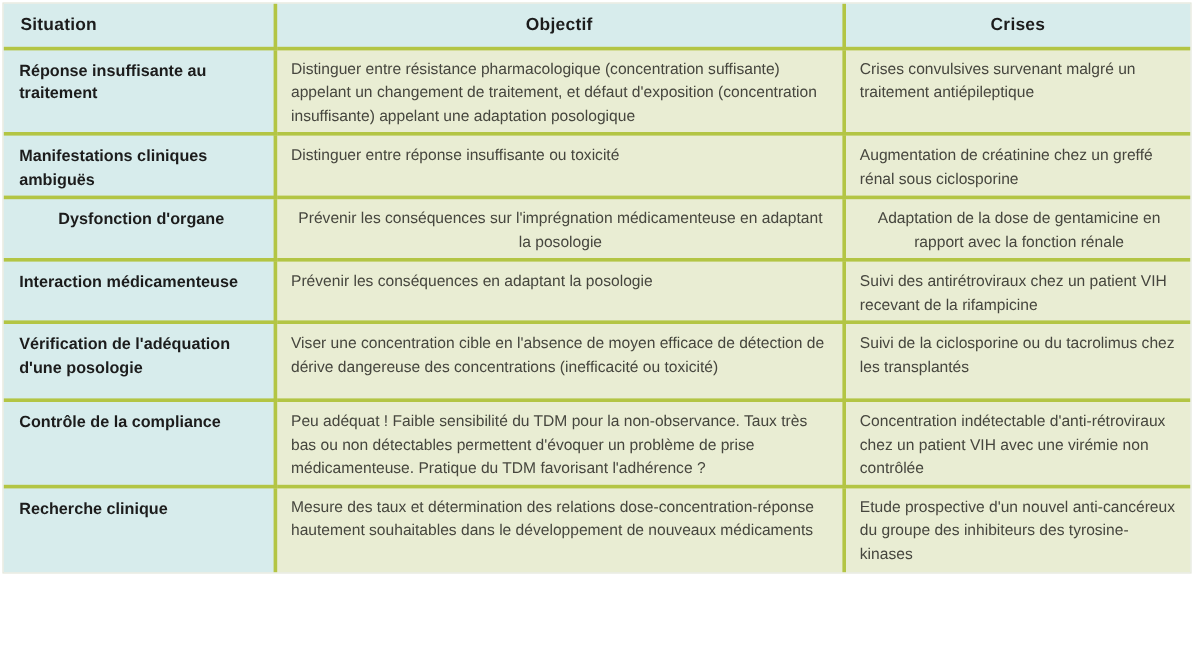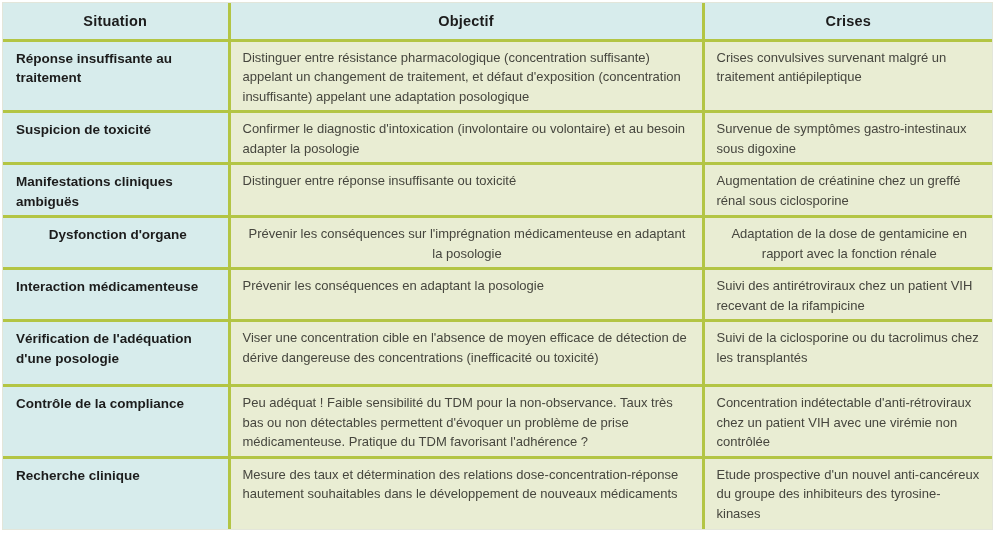--- a/index.html
+++ b/index.html
@@ -37,21 +37,22 @@
   th {
     background: var(--header-bg, #d7ecec);
     color: var(--header-text, #1c1c1c);
     font-size: 14.5px;
     font-weight: bold;
     vertical-align: middle;
     letter-spacing: 0.2px;
     padding: 0;
   }
   th.col-situation {
-    text-align: center;
+    text-align: left;
+    padding-left: 14px;
   }
   td {
     background: var(--objectif-bg, #e9edd3);
     color: var(--body-text, #46463e);
     font-size: 13px;
     line-height: 1.5;
     padding: 6px 10px 4px 12px;
   }
   td.col-situation {
     background: var(--situation-bg, #d7ecec);
@@ -87,25 +88,20 @@
         <th>Objectif</th>
         <th>Crises</th>
       </tr>
     </thead>
     <tbody id="rows">
         <tr class="r0">
           <td class="col-situation">Réponse insuffisante au traitement</td>
           <td>Distinguer entre résistance pharmacologique (concentration suffisante) appelant un changement de traitement, et défaut d'exposition (concentration insuffisante) appelant une adaptation posologique</td>
           <td>Crises convulsives survenant malgré un traitement antiépileptique</td>
         </tr>
-        <tr class="r1">
-          <td class="col-situation">Suspicion de toxicité</td>
-          <td>Confirmer le diagnostic d'intoxication (involontaire ou volontaire) et au besoin adapter la posologie</td>
-          <td>Survenue de symptômes gastro-intestinaux sous digoxine</td>
-        </tr>
         <tr class="r2">
           <td class="col-situation">Manifestations cliniques ambiguës</td>
           <td>Distinguer entre réponse insuffisante ou toxicité</td>
           <td>Augmentation de créatinine chez un greffé rénal sous ciclosporine</td>
         </tr>
         <tr class="r3">
           <td class="col-situation">Dysfonction d'organe</td>
           <td>Prévenir les conséquences sur l'imprégnation médicamenteuse en adaptant la posologie</td>
           <td>Adaptation de la dose de gentamicine en rapport avec la fonction rénale</td>
         </tr>

